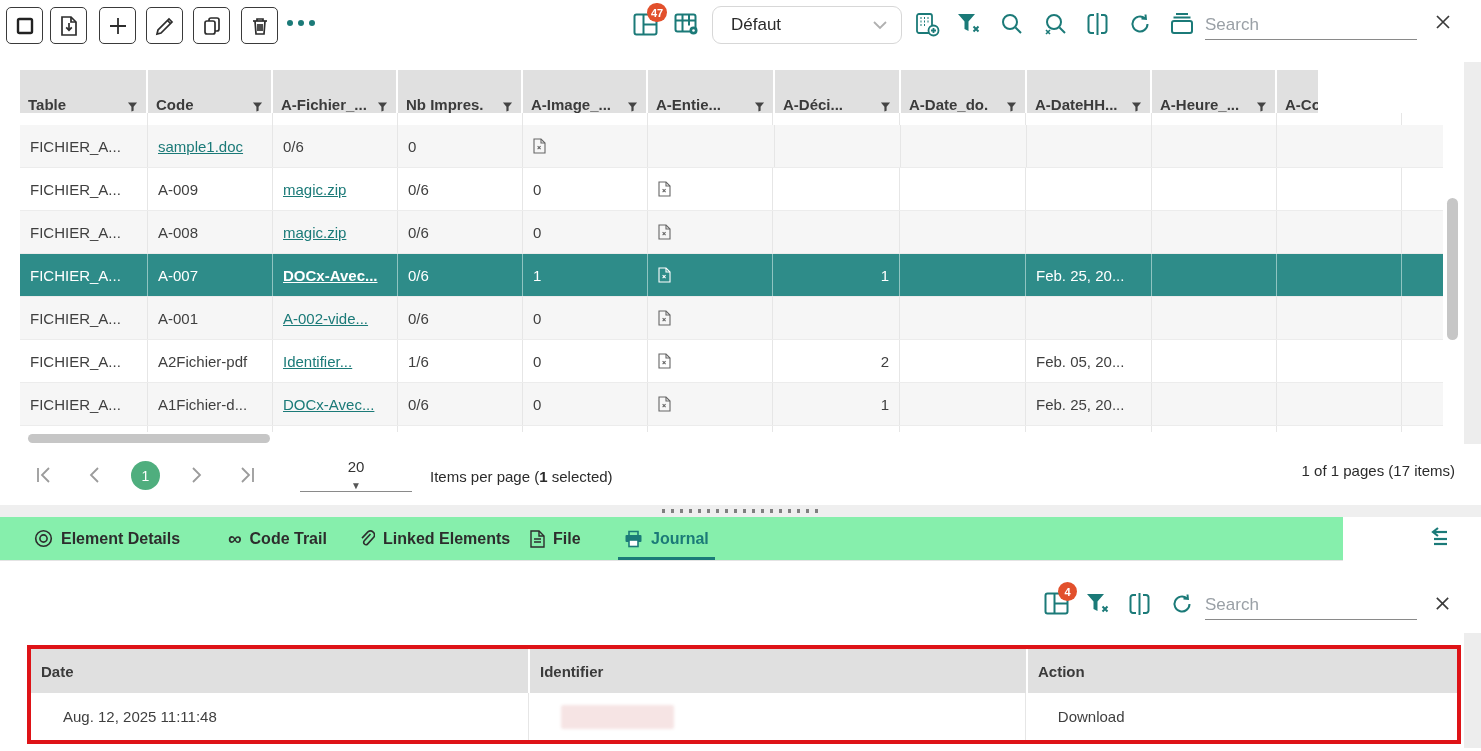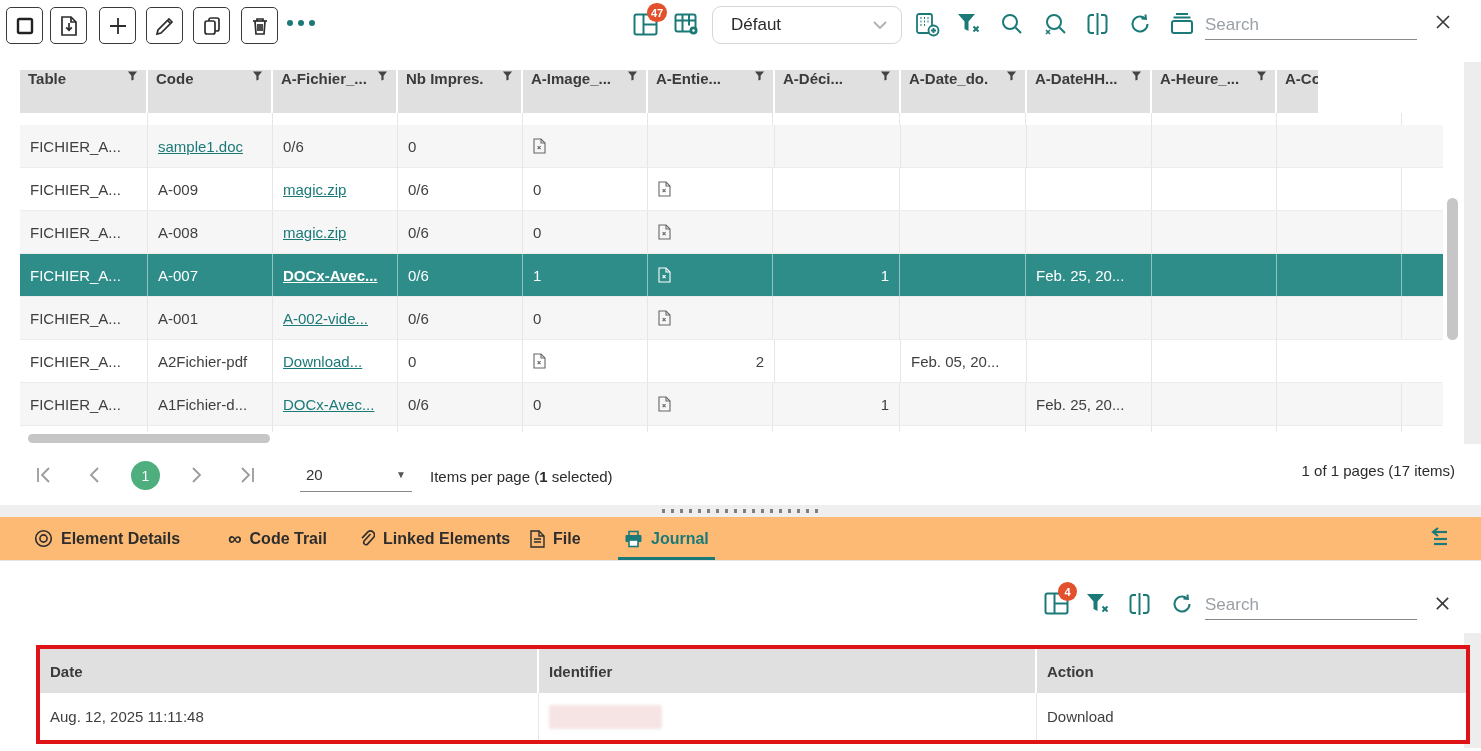--- a/index.html
+++ b/index.html
@@ -30,21 +30,21 @@
   }
   .select-box .val { flex:1; font-size:17px; color:#2b2b2b; }
   .srch { position:absolute; border:none; outline:none; border-bottom:1px solid #8a8a8a;
     font-size:17px; color:#333; background:transparent; font-family:"Liberation Sans",sans-serif; }
   .srch::placeholder { color:#9aa0a6; }
   .xbtn { position:absolute; cursor:pointer; }
 
   
   .grid { position:absolute; left:20px; top:70px; width:1423px; }
   .ghead { display:flex; height:43px; }
-  .hc { background:#e0e0e0; display:flex; align-items:flex-start; padding:0 8px;
+  .hc { background:#e0e0e0; display:flex; align-items:flex-end; padding:0 8px;
         border-right:2px solid #fff; position:relative; overflow:hidden; white-space:nowrap; }
   .hc span { font-weight:bold; font-size:15px; color:#3b3b3b; }
   .hc svg { position:absolute; right:8px; }
   .grow { display:flex; height:43px; background:#fff; border-bottom:1px solid #ececec; cursor:pointer; }
   .grow.even { background:#f6f6f6; }
   .grow.partial-top { height:12px; border-bottom:none; }
   .grow.partial-bot { height:6px; border-bottom:none; }
   .cell { display:flex; align-items:center; padding:0 10px; font-size:15px; color:#3f3f3f;
           border-right:1px solid #e6e6e6; overflow:hidden; white-space:nowrap; }
   .num { justify-content:flex-end; }
@@ -61,49 +61,49 @@
   .vscroll-thumb { position:absolute; left:1447px; top:198px; width:11px; height:142px;
     background:#c6c6c6; border-radius:6px; cursor:pointer; }
   .edge-strip { position:absolute; left:1464px; width:17px; background:#ededed; }
 
   
   .pgbar { position:absolute; left:0; top:444px; width:1481px; height:61px; background:#fff; }
   .pg-ic { position:absolute; top:21px; cursor:pointer; }
   .pg-cur { position:absolute; left:131px; top:17px; width:29px; height:29px; border-radius:50%;
     background:#4fae7e; color:#fff; font-size:14px; display:flex; align-items:center; justify-content:center; cursor:pointer; }
   .psize { position:absolute; left:300px; top:14px; width:112px; height:34px;
-    border-bottom:1px solid #8a8a8a; display:flex; align-items:center; padding:0 6px; cursor:pointer; }
+    border-bottom:1px solid #8a8a8a; display:flex; align-items:center; padding:0 6px; cursor:pointer;flex-direction:column; }
   .psize .v { flex:1; font-size:15px; color:#333; }
   .psize .car { font-size:10px; color:#555; }
   .pg-label { position:absolute; left:430px; top:24px; font-size:15px; color:#2b2b2b; }
   .pg-label b { font-weight:bold; }
   .pg-summary { position:absolute; right:26px; top:18px; font-size:15px; color:#2b2b2b; }
 
   
   .divider { position:absolute; left:0; top:505px; width:1481px; height:12px; background:#efefef; }
   .divider .handle { position:absolute; left:662px; top:4px; width:160px; height:4px;
     background:repeating-linear-gradient(90deg,#7f7f7f 0 3px,transparent 3px 9px); cursor:row-resize; }
 
   
-  .tabbar { position:absolute; left:0; top:517px; width:1481px; height:44px; background:#fdba74;
+  .tabbar { position:absolute; left:0; top:517px; width:1343px; height:44px; background:#86efac;
     border-bottom:1px solid #e4e4e4; }
   .tab { position:absolute; top:0; height:43px; display:flex; align-items:center; gap:8px;
     font-weight:bold; font-size:16px; color:#2d2d2d; cursor:pointer; padding:0 6px; }
   .tab .inf { font-size:19px; font-weight:bold; line-height:1; }
   .tab.active { color:#1b7a78; box-shadow:inset 0 -3px 0 #1b7a78; }
 
   
-  .jbox { position:absolute; left:36px; top:645px; width:1434px; height:99px;
+  .jbox { position:absolute; left:27px; top:645px; width:1434px; height:99px;
     border:4px solid #de1317; background:#3b82f6; }
   .jhead { display:flex; height:44px; }
   .jhc { background:#e0e0e0; display:flex; align-items:center; padding:0 10px;
     border-right:2px solid #fff; font-weight:bold; font-size:15px; color:#3b3b3b; }
   .jrow { display:flex; height:47px; background:#fff; }
   .jc { display:flex; align-items:center; padding:0 10px; font-size:15px; color:#3f3f3f;
-    border-right:1px solid #e6e6e6; }
+    border-right:1px solid #e6e6e6;margin-left:22px; }
   .jc0{width:499px}.jc1{width:498px}.jc2{width:429px;border-right:none}
   .redact { width:113px; height:24px; background:#f6e4e4; border-radius:2px; filter:blur(1.5px); }
 </style>
 </head>
 <body>
 
 <div>
   <div class="tb-btn" style="left:6px">
     <svg width="22" height="22" viewBox="0 0 22 22">
         <rect x="4" y="4" width="14" height="14" rx="1.5" fill="none" stroke="#222" stroke-width="2.4"></rect>
@@ -482,21 +482,24 @@
   </div>
 
   <div class="grow">
     <div class="cell c0">
         <span>FICHIER_A...</span>
       </div>
     <div class="cell c1">
         <span>A2Fichier-pdf</span>
       </div>
     <div class="cell c2">
-        <a class="flink">Download...</a>
+        <a class="flink">Identifier...</a>
+      </div>
+    <div class="cell c3">
+        <span>1/6</span>
       </div>
     <div class="cell c4">
         <span>0</span>
       </div>
     <div class="cell c5">
         <svg width="13" height="16" viewBox="0 0 13 16" fill="none" stroke="#666" stroke-width="1.1">
           <path d="M1 1h7l4 4v10H1z"></path>
           <path d="M8 1v4h4"></path>
           <path d="M4.6 8.2l3 3M7.6 8.2l-3 3"></path>
         </svg>

